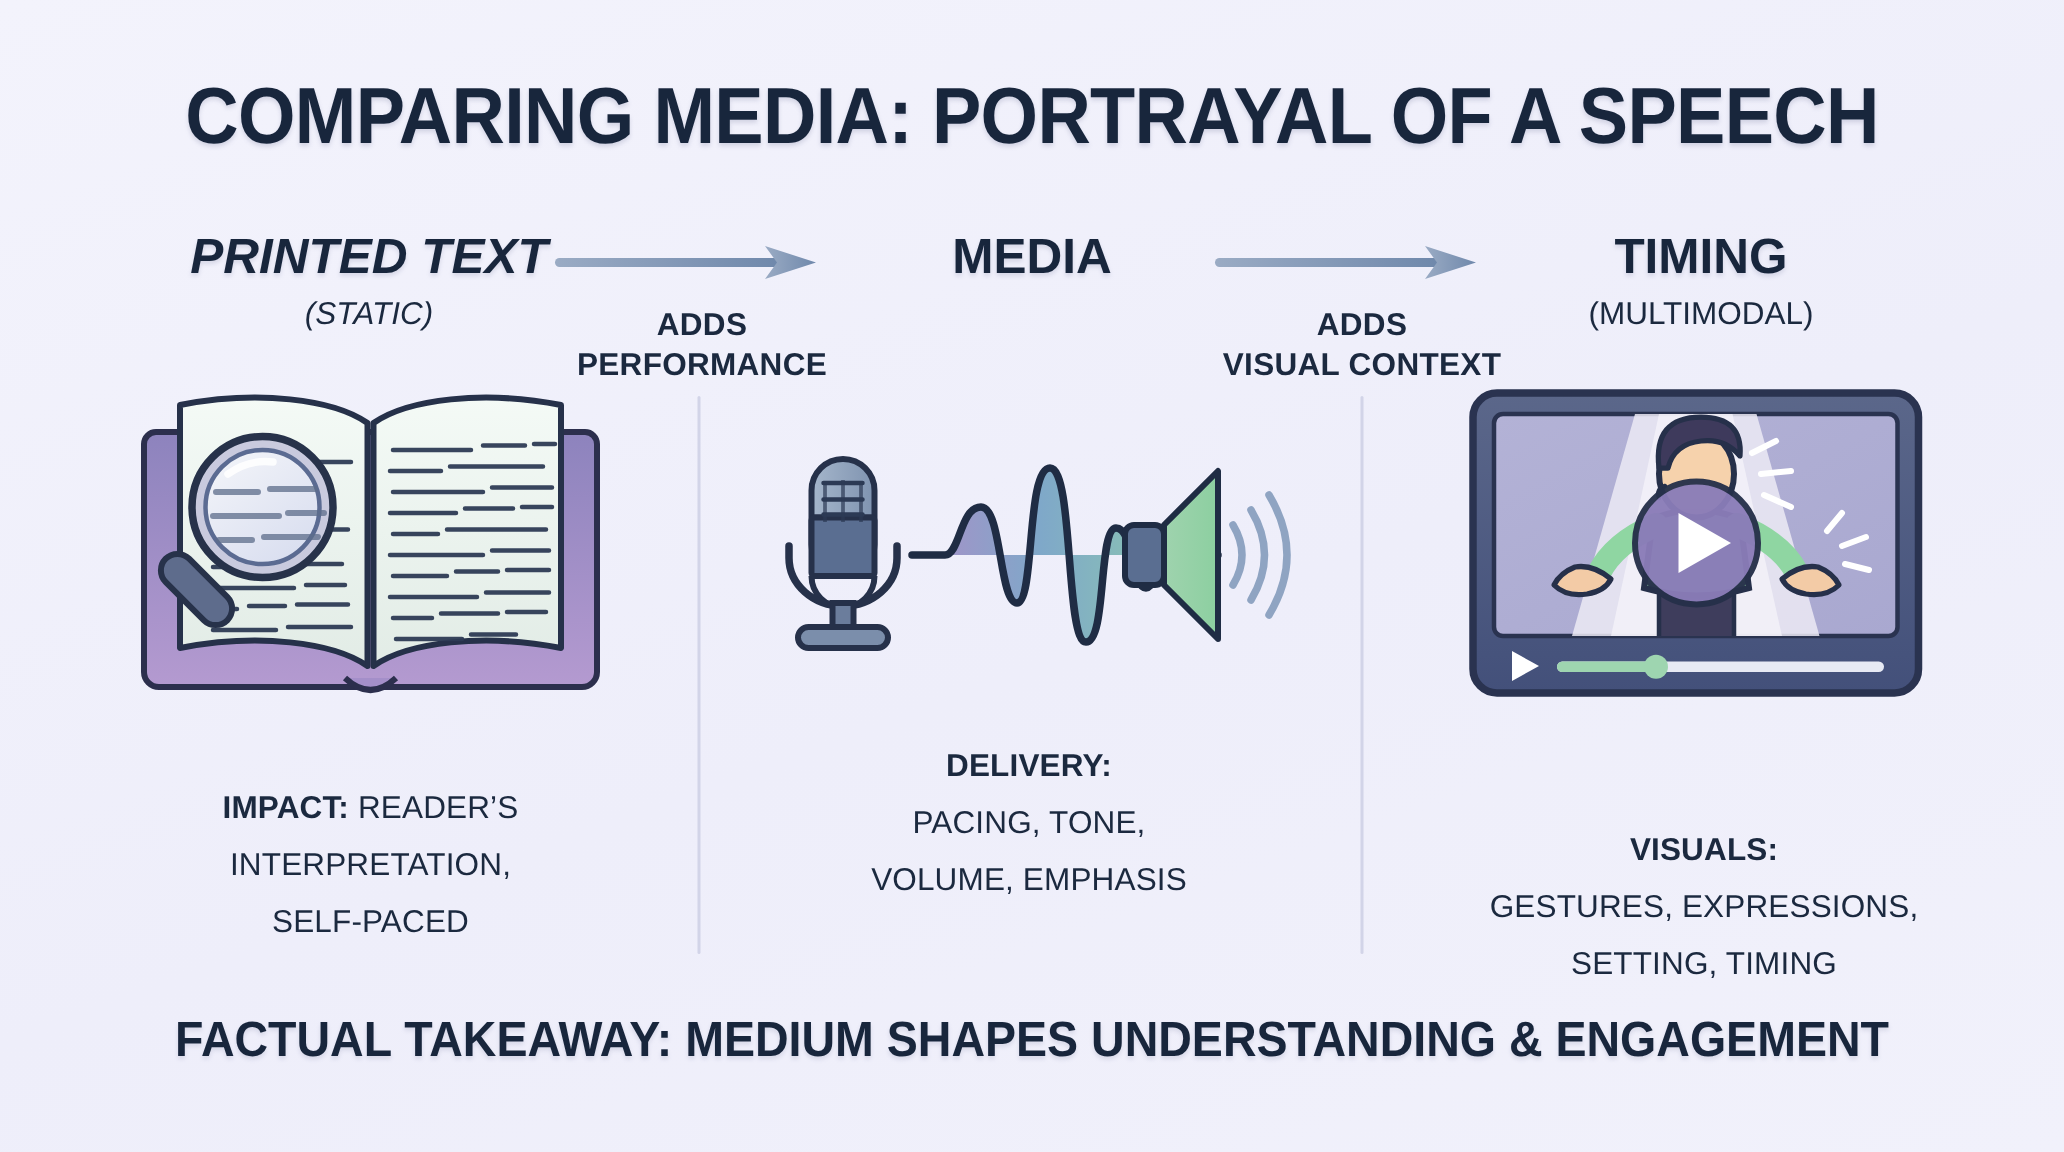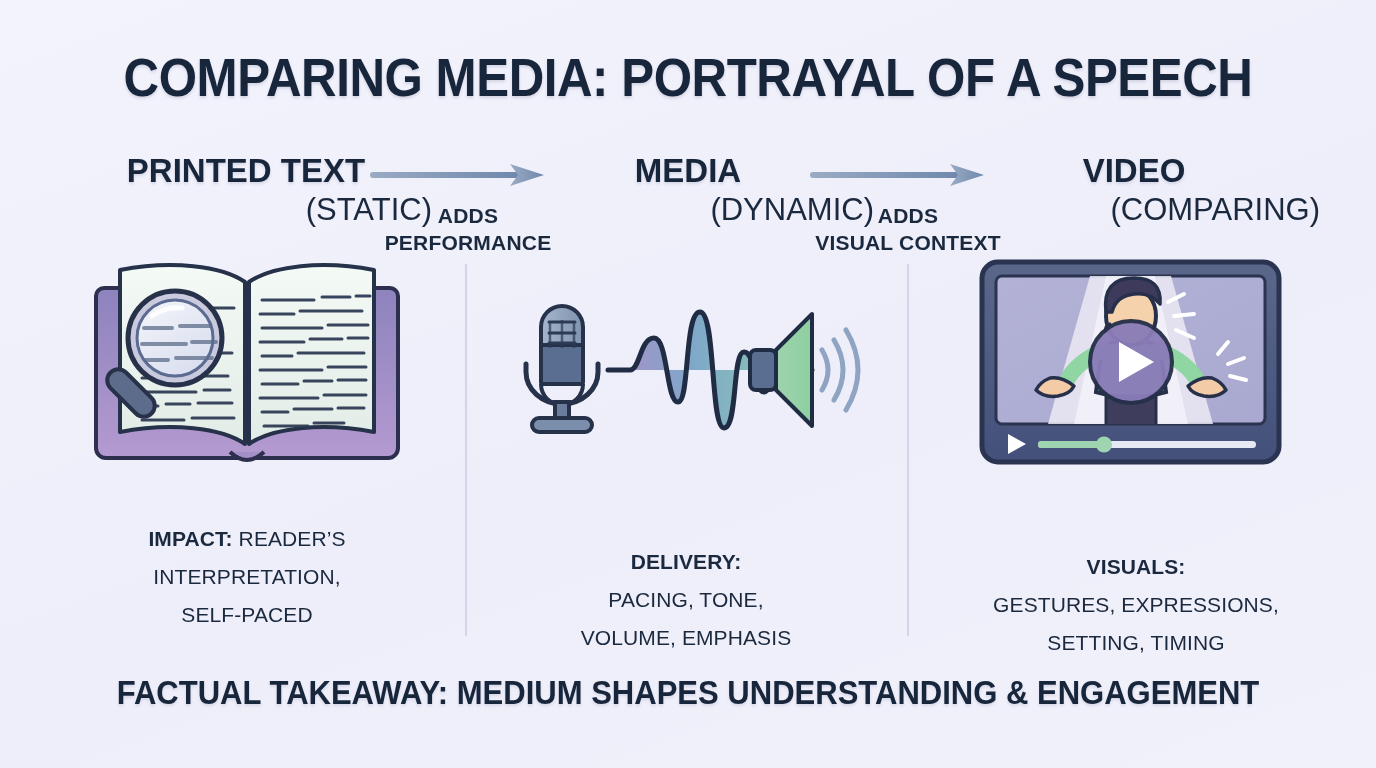--- a/index.html
+++ b/index.html
@@ -46,28 +46,27 @@
   }
   .col-head .main {
     font-size: 33px;
     line-height: 38px;
     font-weight: bold;
     color: #18263c;
     letter-spacing: 0px;
     text-shadow: 0 2px 3px rgba(120,125,160,0.22);
   }
   .col-head .sub {
-    font-size: 31px;
+    font-size: 21px;
     line-height: 40px;
     font-weight: normal;
     color: #1b293f;
     letter-spacing: 0px;
-    text-align: right;
-  }
-  #head-text  { left: 60px;   top: 152px; width: 372px; }
+  }
+  #head-text  { left: 60px;   top: 152px; width: 372px; font-style: italic; }
   #head-audio { left: 502px;  top: 152px; width: 372px; }
   #head-video { left: 948px;  top: 152px; width: 372px; }
 
   
   .arrow-group { position: absolute; }
   .arrow-label {
     text-align: center;
     font-size: 21px;
     line-height: 27px;
     font-weight: bold;
@@ -101,21 +100,21 @@
   .caption {
     position: absolute;
     text-align: center;
     font-size: 21px;
     line-height: 38px;
     color: #1b293f;
     letter-spacing: 0.1px;
   }
   .caption .lead { font-weight: bold; }
   #cap-text  { left: 62px;  top: 520px; width: 370px; }
-  #cap-audio { left: 500px; top: 543px; width: 372px; }
+  #cap-audio { left: 500px; top: 492px; width: 372px; }
   #cap-video { left: 930px; top: 520px; width: 412px; margin-top: 28px; }
 
   
   .footer {
     position: absolute;
     left: 0;
     top: 672px;
     width: 1376px;
     text-align: center;
     font-size: 33px;
@@ -135,26 +134,25 @@
 
   <div class="title">COMPARING MEDIA: PORTRAYAL OF A SPEECH</div>
 
   <div class="col-head" id="head-text">
     <div class="main">PRINTED TEXT</div>
     <div class="sub">(STATIC)</div>
   </div>
 
   <div class="col-head" id="head-audio">
     <div class="main">MEDIA</div>
-    <div class="sub">(DYNAMIC)</div>
   </div>
 
   <div class="col-head" id="head-video">
-    <div class="main">VIDEO</div>
-    <div class="sub">(COMPARING)</div>
+    <div class="main">TIMING</div>
+    <div class="sub">(MULTIMODAL)</div>
   </div>
 
   <div class="arrow-group" id="arrow-1">
     <svg width="200" height="32" viewBox="0 0 200 32">
       <defs>
         <linearGradient id="ag1" x1="0" y1="0" x2="1" y2="0">
           <stop offset="0%" stop-color="#9aabc4"></stop>
           <stop offset="100%" stop-color="#6f88ab"></stop>
         </linearGradient>
       </defs>

